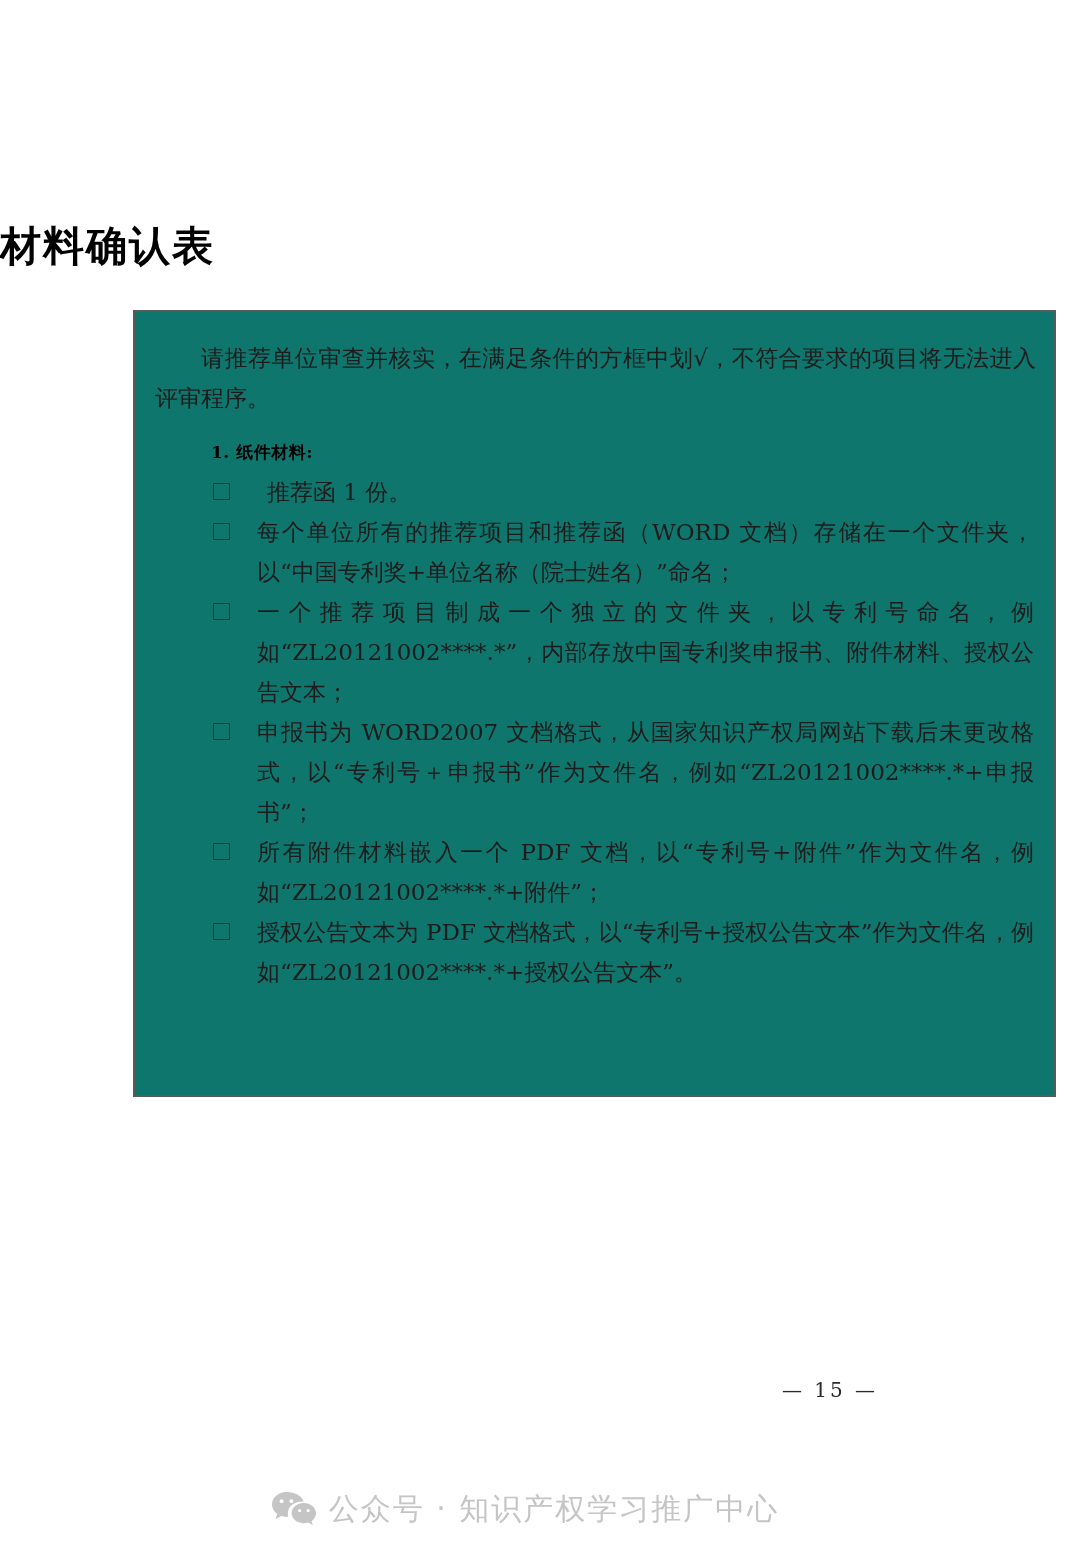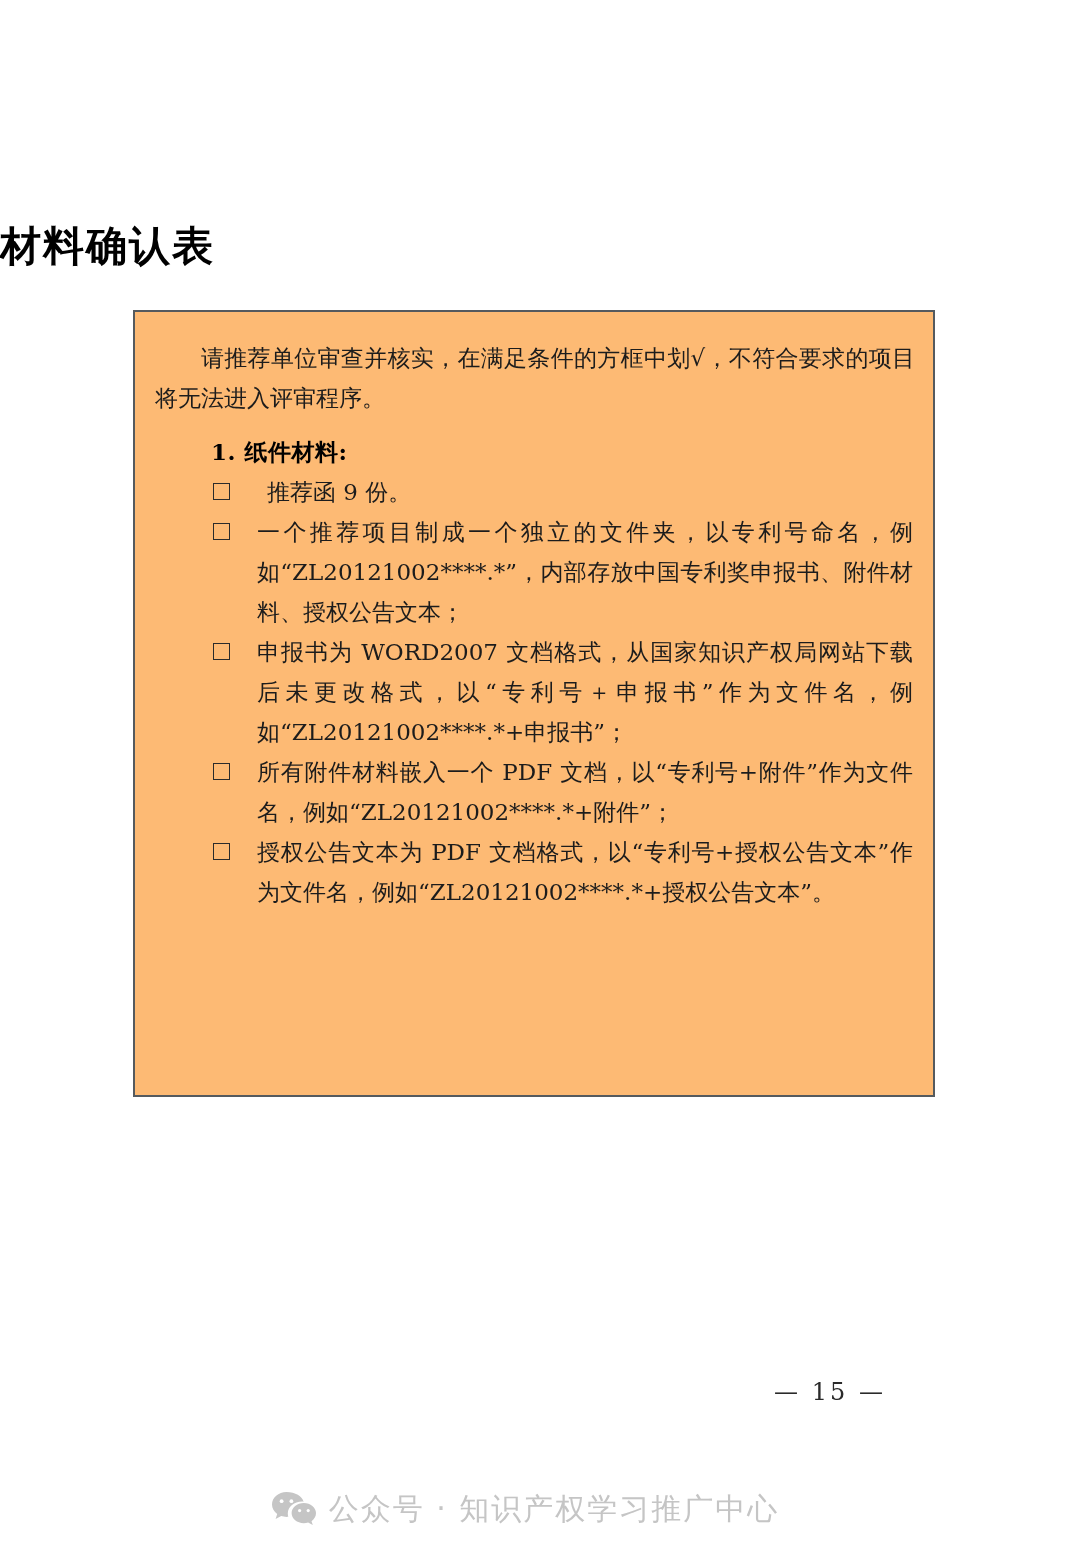--- a/index.html
+++ b/index.html
@@ -28,46 +28,46 @@
     letter-spacing: 2px;
     line-height: 1.2;
     color: #000000;
   }
 
   
   .content-box {
     position: absolute;
     left: 133px;
     top: 310px;
-    width: 802px;
+    width: 923px;
     height: 787px;
     border: 2px solid #555a5e;
     box-sizing: border-box;
-    background: #fdba74;
+    background: #0f766e;
   }
   .box-inner {
     padding: 26px 14px 0 14px;
     box-sizing: border-box;
   }
 
   
   .intro {
     font-size: 23px;
     line-height: 40px;
     text-align: justify;
     text-justify: inter-character;
     text-indent: 2em;
     margin: 0 0 14px 0;
     padding: 0 4px 0 6px;
     color: #1c1c1c;
   }
 
   
   .section-heading {
-    font-size: 23px;
+    font-size: 17px;
     font-weight: bold;
     line-height: 40px;
     margin: 10px 0 0 0;
     padding-left: 62px;
     color: #000000;
     letter-spacing: 0.5px;
   }
 
   
   .check-list {
@@ -103,21 +103,21 @@
   
   .check-item > .body { display: inline; }
 
   
   .page-number {
     position: absolute;
     top: 1378px;
     left: 0;
     width: 1080px;
     text-align: center;
-    font-size: 24px;
+    font-size: 20px;
     color: #2a2a2a;
     letter-spacing: 3px;
     padding-left: 580px;
     box-sizing: border-box;
   }
 
   
   .footer-watermark {
     position: absolute;
     top: 1489px;
@@ -152,26 +152,30 @@
 <div class="content-box">
   <div class="box-inner">
 
     <p class="intro">请推荐单位审查并核实，在满足条件的方框中划√，不符合要求的项目将无法进入评审程序。</p>
 
     <div class="section-heading">1. 纸件材料:</div>
 
     <ul class="check-list">
       <li class="check-item simple">
         <span class="checkbox-icon"></span>
-        <span class="body">推荐函 9 份。</span>
+        <span class="body">推荐函 1 份。</span>
       </li>
     </ul>
 
 
     <ul class="check-list">
+      <li class="check-item">
+        <span class="checkbox-icon"></span>
+        <span class="body">每个单位所有的推荐项目和推荐函（WORD 文档）存储在一个文件夹，以“中国专利奖+单位名称（院士姓名）”命名；</span>
+      </li>
       <li class="check-item">
         <span class="checkbox-icon"></span>
         <span class="body">一个推荐项目制成一个独立的文件夹，以专利号命名，例如“ZL20121002****.*”，内部存放中国专利奖申报书、附件材料、授权公告文本；</span>
       </li>
       <li class="check-item">
         <span class="checkbox-icon"></span>
         <span class="body">申报书为 WORD2007 文档格式，从国家知识产权局网站下载后未更改格式，以“专利号＋申报书”作为文件名，例如“ZL20121002****.*+申报书”；</span>
       </li>
       <li class="check-item">
         <span class="checkbox-icon"></span>

